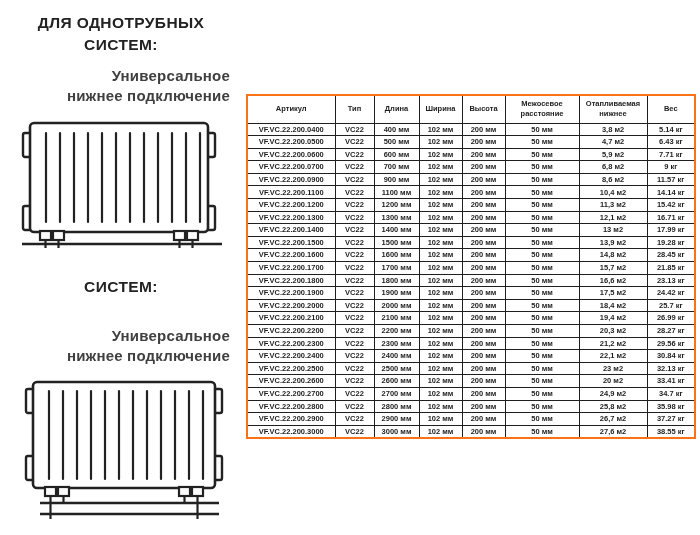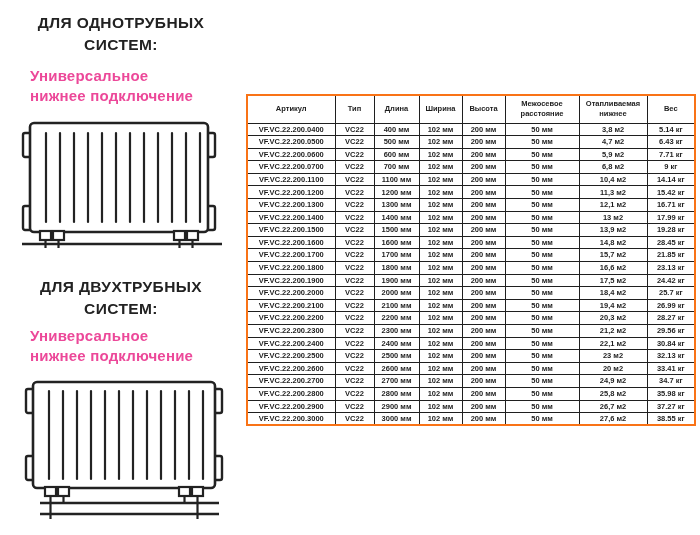--- a/index.html
+++ b/index.html
@@ -7,22 +7,22 @@
   .sheet {
     position:relative; width:700px; height:535px; background:#ffffff;
     font-family:"Liberation Sans","DejaVu Sans",sans-serif; color:#1d1d1d; overflow:hidden;margin-left:12px;
   }
   .sec-heading {
     position:absolute; left:6px; width:206px; text-align:center;
     font-size:15.5px; font-weight:bold; letter-spacing:.4px; line-height:1.42; color:#222;
   }
   .sec-heading span { display:block; }
   .sec-sub {
-    position:absolute; left:18px; width:200px; text-align:left;
-    font-size:15px; font-weight:bold; letter-spacing:.2px; line-height:1.35; color:#ec4899;
+    position:absolute; left:18px; width:200px; text-align:right;
+    font-size:15px; font-weight:bold; letter-spacing:.2px; line-height:1.35; color:#404040;
   }
   .sec-sub span { display:block; }
   .diagram { position:absolute; }
   table.specs {
     position:absolute; left:234px; top:94px; width:448px;
     border-collapse:collapse; table-layout:fixed; background:#fff;
     border:2px solid #f97316;
   }
   table.specs th, table.specs td {
     border:1.5px solid #1f1f1f; text-align:center; vertical-align:middle;
@@ -81,21 +81,20 @@
         <line x1="38.5" y1="124" x2="38.5" y2="132"></line>
         <line x1="159.5" y1="124" x2="159.5" y2="132"></line>
         <line x1="172.5" y1="124" x2="172.5" y2="132"></line>
       </g>
 
       <line x1="2" y1="128" x2="202" y2="128" stroke-width="2.6"></line>
     </g>
   </svg>
 
   <div class="sec-heading" style="top:276px;">
-    <span>ДЛЯ ДВУХТРУБНЫХ</span>
     <span>СИСТЕМ:</span>
   </div>
   <div class="sec-sub" style="top:326px;">
     <span>Универсальное</span>
     <span>нижнее подключение</span>
   </div>
 
   <svg class="diagram" style="left:10px; top:376px;" width="204" height="150" viewBox="0 0 204 150">
     <g stroke="#222" fill="#ffffff">
 
@@ -196,20 +195,30 @@
           <td>VF.VC.22.200.0700</td>
           <td>VC22</td>
           <td>700 мм</td>
           <td>102 мм</td>
           <td>200 мм</td>
           <td>50 мм</td>
           <td>6,8 м2</td>
           <td>9 кг</td>
         </tr>
         <tr>
+          <td>VF.VC.22.200.0900</td>
+          <td>VC22</td>
+          <td>900 мм</td>
+          <td>102 мм</td>
+          <td>200 мм</td>
+          <td>50 мм</td>
+          <td>8,6 м2</td>
+          <td>11.57 кг</td>
+        </tr>
+        <tr>
           <td>VF.VC.22.200.1100</td>
           <td>VC22</td>
           <td>1100 мм</td>
           <td>102 мм</td>
           <td>200 мм</td>
           <td>50 мм</td>
           <td>10,4 м2</td>
           <td>14.14 кг</td>
         </tr>
         <tr>

